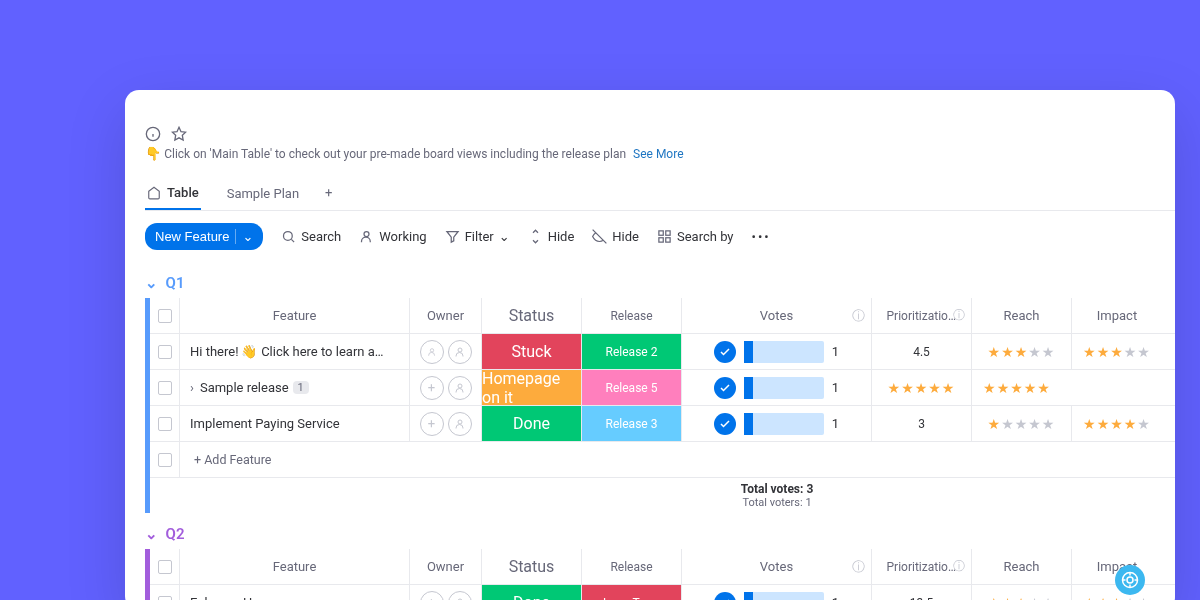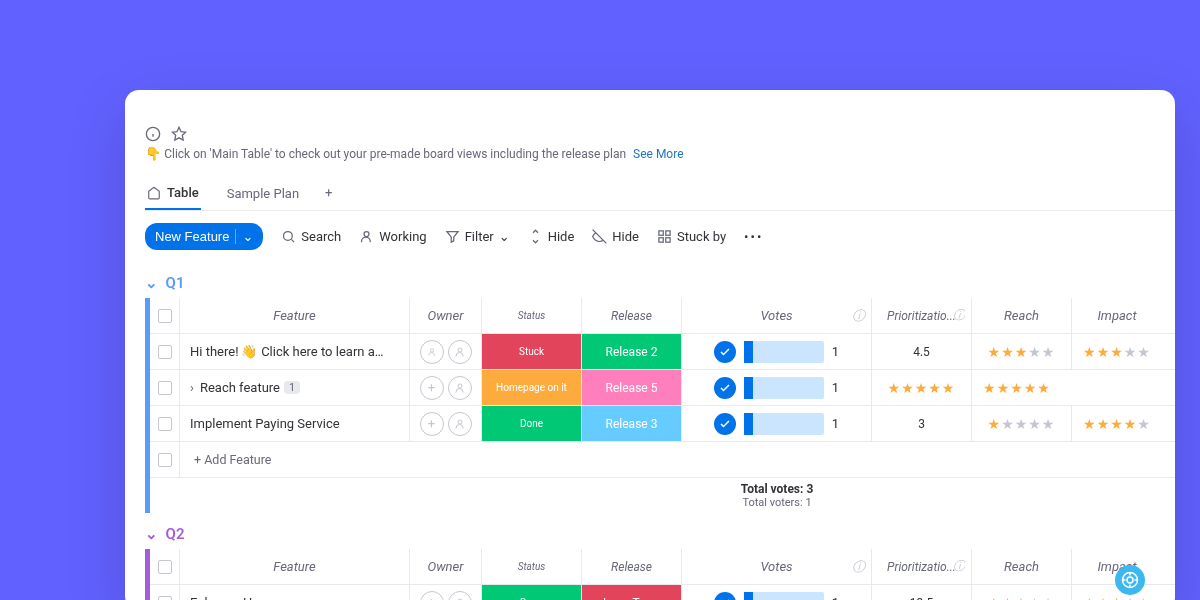--- a/index.html
+++ b/index.html
@@ -21,27 +21,27 @@
   .tool { display:flex; align-items:center; gap:5px; color:#323338; font-size:13px; cursor:pointer; }
   .dots { cursor:pointer; letter-spacing:2px; }
   .group { margin-top:12px; }
   .group-head { display:flex; align-items:center; gap:8px; font-weight:600; font-size:15px; margin-bottom:6px; }
   .g-blue { color:#579bfc; }
   .g-purple { color:#a25ddc; }
   .tbl { border-left:5px solid; background:#fff; }
   .bl-blue { border-color:#579bfc; }
   .bl-purple { border-color:#a25ddc; }
   .row { display:flex; align-items:center; border-bottom:1px solid #e8e9ed; height:36px; }
-  .row.header { background:#fff; color:#676879; font-size:12px;font-style:italic; }
+  .row.header { background:#fff; color:#676879; font-size:12px; }
   .cell { border-right:1px solid #e8e9ed; height:100%; display:flex; align-items:center; justify-content:center; font-size:13px; }
   .c-chk { width:30px; }
   .c-feat { width:230px; justify-content:flex-start; padding:0 10px; position:relative; }
   .row.header .c-feat { justify-content:center; }
   .c-owner { width:72px; gap:4px; }
-  .c-status { width:100px; color:#fff; font-size:10px; }
+  .c-status { width:100px; color:#fff; font-size:16px; }
   .c-release { width:100px; color:#fff; font-size:12px; }
   .c-votes { width:190px; gap:8px; }
   .row.header .c-votes { position:relative; }
   .c-pri { width:100px; font-size:12px; position:relative; }
   .c-reach { width:100px; }
   .c-impact { width:90px; border-right:none; }
   .row.header .cell { justify-content:center; }
   .chk { width:14px; height:14px; border:1px solid #c5c7d0; border-radius:2px; cursor:pointer; }
   .avatar { width:24px; height:24px; border-radius:50%; border:1.5px solid #c5c7d0; display:flex; align-items:center; justify-content:center; color:#c5c7d0; }
   .mini-badge { background:#e8e9ed; color:#676879; border-radius:4px; padding:0 5px; font-size:11px; margin-left:4px; }
@@ -149,21 +149,21 @@
       </div>
     <div class="tool">
         <span class="ico">
           <svg width="15" height="15" viewBox="0 0 24 24" fill="none" stroke="currentColor" stroke-width="2">
             <rect x="3" y="3" width="7" height="7"></rect>
             <rect x="14" y="3" width="7" height="7"></rect>
             <rect x="3" y="14" width="7" height="7"></rect>
             <rect x="14" y="14" width="7" height="7"></rect>
           </svg>
         </span>
-        <span>Stuck by</span>
+        <span>Search by</span>
       </div>
     <div class="dots">•••</div>
   </div>
 
   <div id="groups-container">
       <div class="group">
     <div class="group-head g-blue">
       <span>⌄</span>
       <span>Q1</span>
     </div>
@@ -225,21 +225,21 @@
           <div class="cell c-reach stars">★★★<span class="star-off">★</span><span class="star-off">★</span></div>
           <div class="cell c-impact stars">★★★<span class="star-off">★</span><span class="star-off">★</span></div>
         </div>
 
         <div class="row">
           <div class="cell c-chk">
               <div class="chk"></div>
             </div>
           <div class="cell c-feat">
             <span style="margin-right:6px;color:#676879">›</span>
-            <span class="feat-text">Reach feature</span>
+            <span class="feat-text">Sample release</span>
             <span class="mini-badge">1</span>
           </div>
           <div class="cell c-owner">
             <span class="avatar">+</span>
             <span class="avatar">
                 <svg width="12" height="12" viewBox="0 0 24 24" fill="none" stroke="currentColor" stroke-width="2">
                   <circle cx="12" cy="8" r="4"></circle>
                   <path d="M4 21v-1a7 7 0 0 1 14 0v1"></path>
                 </svg>
               </span>

